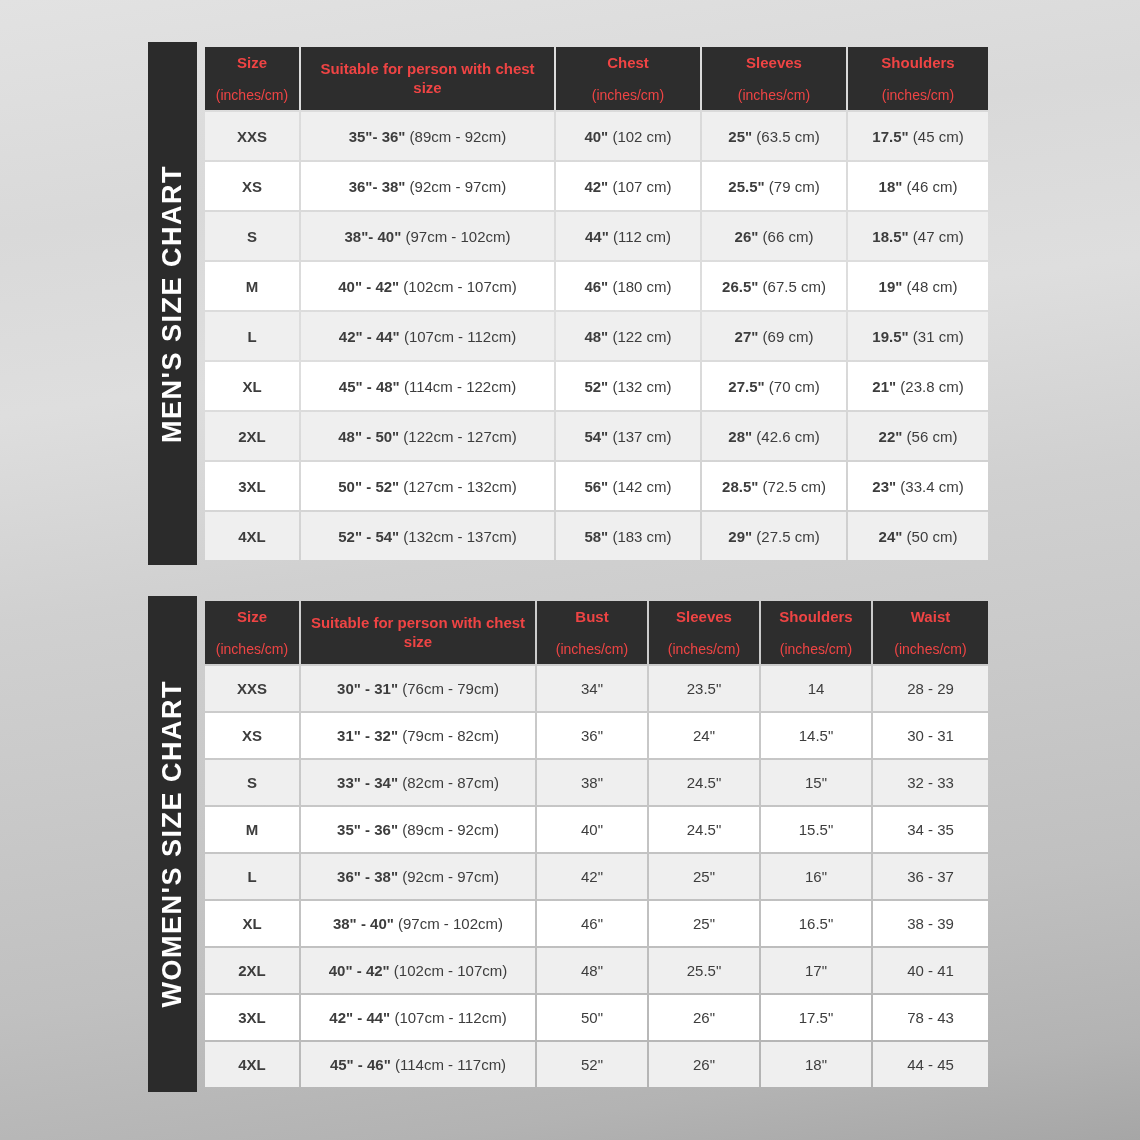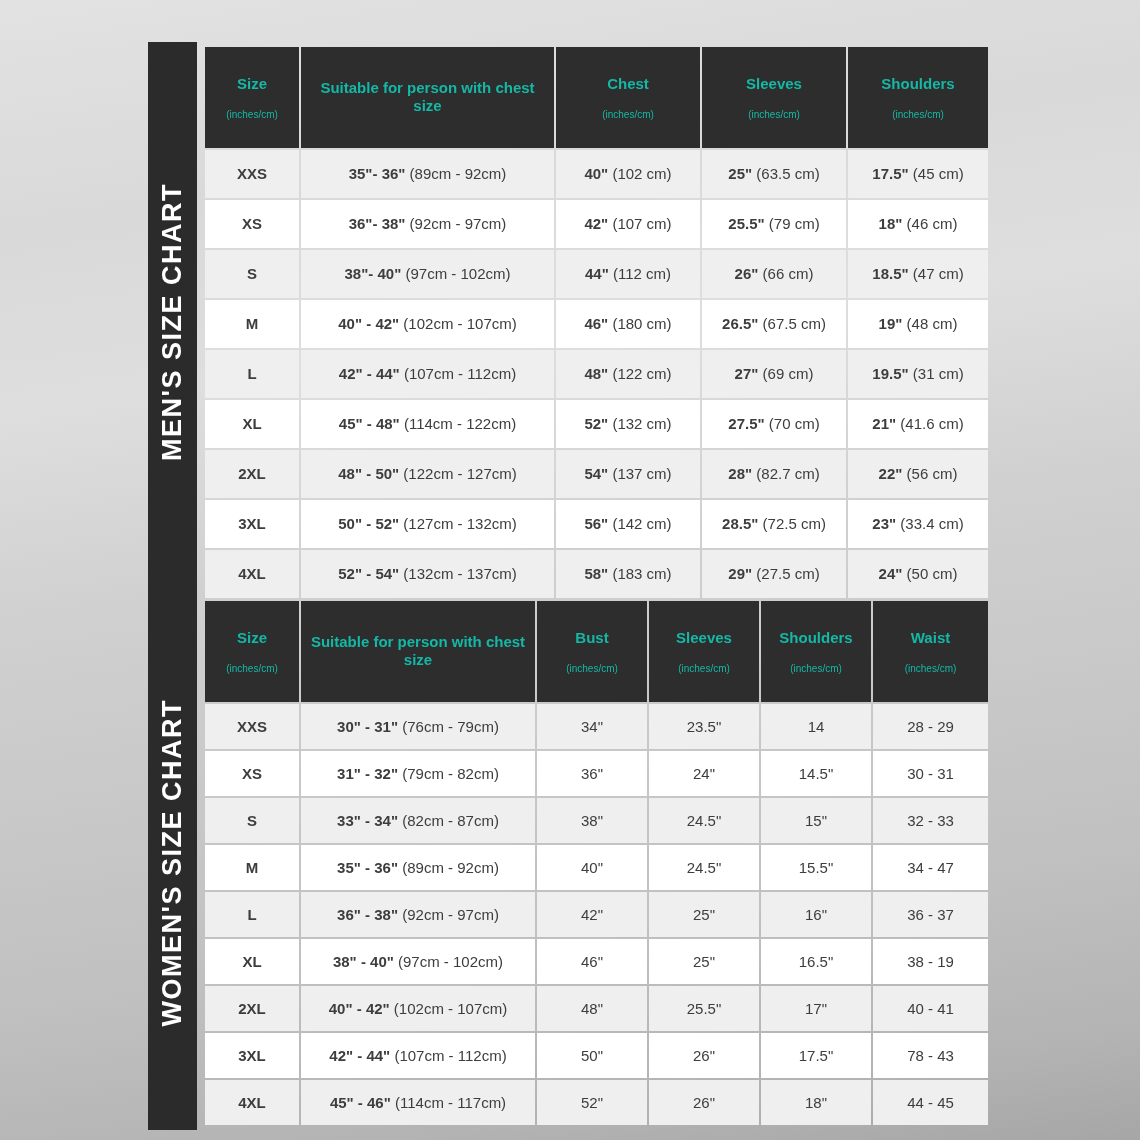--- a/index.html
+++ b/index.html
@@ -49,32 +49,32 @@
   }
 
   table.size-table {
     border-collapse: separate;
     border-spacing: 2px;
     table-layout: fixed;
     width: 787px;
   }
   .size-table th {
     background: #2d2d2d;
-    color: #14b8a6;
+    color: #ef4444;
     text-align: center;
     vertical-align: middle;
-    padding: 28px 6px;
+    padding: 7px 6px;
   }
   .size-table .h1 {
     font-size: 15px;
     font-weight: 700;
     line-height: 1.25;
   }
   .size-table .h2 {
-    font-size: 10px;
+    font-size: 14px;
     font-weight: 400;
     margin-top: 15px;
     line-height: 1.1;
   }
   .size-table td {
     background: #ffffff;
     text-align: center;
     vertical-align: middle;
     color: #3d3d3d;
     font-size: 15px;
@@ -163,27 +163,27 @@
             <td><span class="b">42" - 44"</span><span class="r"> (107cm - 112cm)</span></td>
             <td><span class="b">48"</span><span class="r"> (122 cm)</span></td>
             <td><span class="b">27"</span><span class="r"> (69 cm)</span></td>
             <td><span class="b">19.5"</span><span class="r"> (31 cm)</span></td>
           </tr>
           <tr>
             <td><span class="b">XL</span></td>
             <td><span class="b">45" - 48"</span><span class="r"> (114cm - 122cm)</span></td>
             <td><span class="b">52"</span><span class="r"> (132 cm)</span></td>
             <td><span class="b">27.5"</span><span class="r"> (70 cm)</span></td>
-            <td><span class="b">21"</span><span class="r"> (41.6 cm)</span></td>
+            <td><span class="b">21"</span><span class="r"> (23.8 cm)</span></td>
           </tr>
           <tr>
             <td><span class="b">2XL</span></td>
             <td><span class="b">48" - 50"</span><span class="r"> (122cm - 127cm)</span></td>
             <td><span class="b">54"</span><span class="r"> (137 cm)</span></td>
-            <td><span class="b">28"</span><span class="r"> (82.7 cm)</span></td>
+            <td><span class="b">28"</span><span class="r"> (42.6 cm)</span></td>
             <td><span class="b">22"</span><span class="r"> (56 cm)</span></td>
           </tr>
           <tr>
             <td><span class="b">3XL</span></td>
             <td><span class="b">50" - 52"</span><span class="r"> (127cm - 132cm)</span></td>
             <td><span class="b">56"</span><span class="r"> (142 cm)</span></td>
             <td><span class="b">28.5"</span><span class="r"> (72.5 cm)</span></td>
             <td><span class="b">23"</span><span class="r"> (33.4 cm)</span></td>
           </tr>
           <tr>
@@ -261,37 +261,37 @@
             <td><span class="r">24.5"</span></td>
             <td><span class="r">15"</span></td>
             <td><span class="r">32 - 33</span></td>
           </tr>
           <tr>
             <td><span class="b">M</span></td>
             <td><span class="b">35" - 36"</span><span class="r"> (89cm - 92cm)</span></td>
             <td><span class="r">40"</span></td>
             <td><span class="r">24.5"</span></td>
             <td><span class="r">15.5"</span></td>
-            <td><span class="r">34 - 47</span></td>
+            <td><span class="r">34 - 35</span></td>
           </tr>
           <tr>
             <td><span class="b">L</span></td>
             <td><span class="b">36" - 38"</span><span class="r"> (92cm - 97cm)</span></td>
             <td><span class="r">42"</span></td>
             <td><span class="r">25"</span></td>
             <td><span class="r">16"</span></td>
             <td><span class="r">36 - 37</span></td>
           </tr>
           <tr>
             <td><span class="b">XL</span></td>
             <td><span class="b">38" - 40"</span><span class="r"> (97cm - 102cm)</span></td>
             <td><span class="r">46"</span></td>
             <td><span class="r">25"</span></td>
             <td><span class="r">16.5"</span></td>
-            <td><span class="r">38 - 19</span></td>
+            <td><span class="r">38 - 39</span></td>
           </tr>
           <tr>
             <td><span class="b">2XL</span></td>
             <td><span class="b">40" - 42"</span><span class="r"> (102cm - 107cm)</span></td>
             <td><span class="r">48"</span></td>
             <td><span class="r">25.5"</span></td>
             <td><span class="r">17"</span></td>
             <td><span class="r">40 - 41</span></td>
           </tr>
           <tr>

